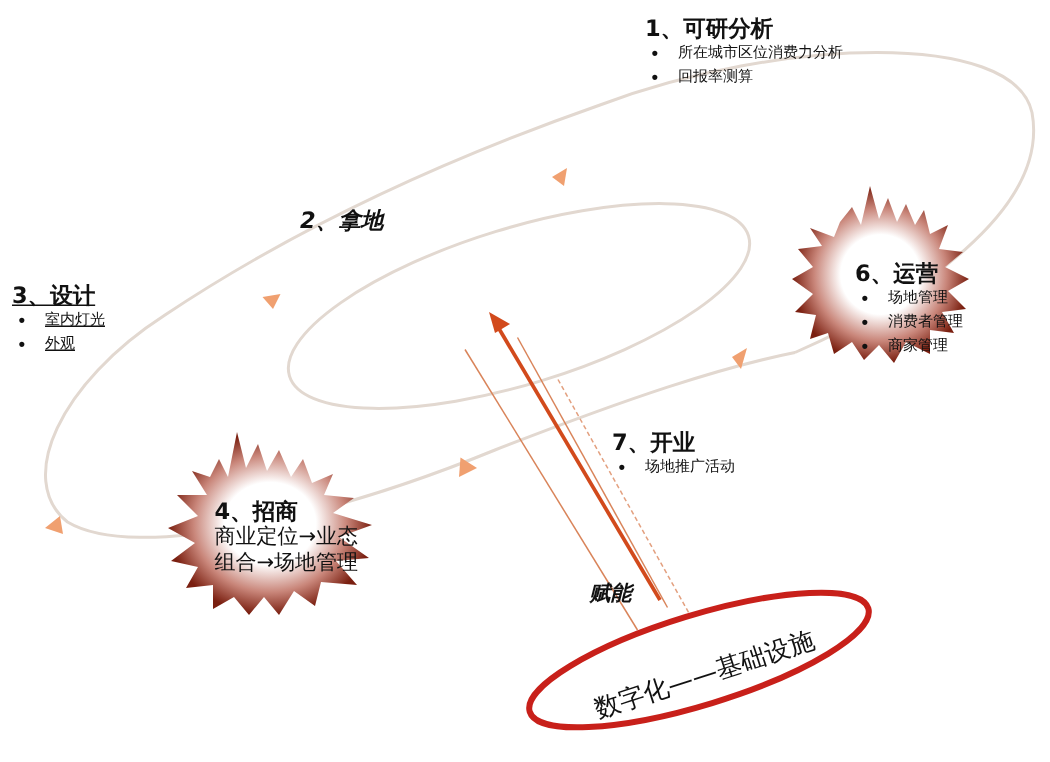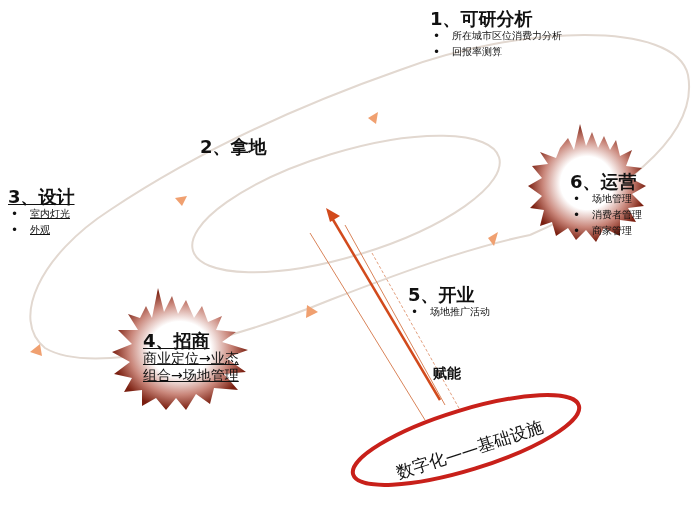--- a/index.html
+++ b/index.html
@@ -5,26 +5,26 @@
     html, body {
       margin: 0; padding: 0;
       width: 700px; height: 508px;
       background: #ffffff;
       overflow: hidden;
       font-family: "DejaVu Sans", "Liberation Sans", sans-serif;
     }
     #stage { position: relative; width: 700px; height: 508px; }
     svg.bg { position: absolute; left: 0; top: 0; }
     .block { position: absolute; color: #111; }
-    .title { font-weight: bold; font-size: 18px; line-height: 18px; }
+    .title { font-weight: bold; font-size: 15px; line-height: 18px; }
     ul.items { list-style: none; margin: 0; padding: 0; }
     ul.items li { font-size: 10px; line-height: 16px; position: relative; padding-left: 22px; }
     ul.items li::before { content: "•"; position: absolute; left: 3px; top: 0; font-size: 12px; }
     .plain { font-size: 14px; line-height: 17px; }
-    .label-bold { font-weight: bold; font-size: 14px; }
+    .label-bold { font-weight: bold; font-size: 14px; font-style: italic; }
     .base-text {
       position: absolute;
       font-size: 17px;
       color: #111;
       white-space: nowrap;
       transform-origin: left center;
     }
   </style>
 </head>
 <body>
@@ -94,38 +94,38 @@
   </div>
 
   <div class="block" style="left:8px; top:188px;text-decoration:underline;">
     <div class="title">3、设计</div>
     <ul class="items">
       <li>室内灯光</li>
       <li>外观</li>
     </ul>
   </div>
 
-  <div class="block" style="left:143px; top:332px;text-decoration:underline;">
+  <div class="block" style="left:143px; top:332px;">
     <div class="title">4、招商</div>
     <div class="plain">商业定位→业态</div>
     <div class="plain">组合→场地管理</div>
   </div>
 
   <div class="block" style="left:408px; top:286px;">
-    <div class="title">5、开业</div>
+    <div class="title">7、开业</div>
     <ul class="items">
       <li>场地推广活动</li>
     </ul>
   </div>
 
   <div class="block" style="left:570px; top:154px;margin-top:19px;">
     <div class="title">6、运营</div>
     <ul class="items">
       <li>场地管理</li>
       <li>消费者管理</li>
       <li>商家管理</li>
     </ul>
   </div>
 
-  <div class="block label-bold" style="left:393px; top:365px;margin-left:40px;">赋能</div>
+  <div class="block label-bold" style="left:393px; top:387px;">赋能</div>
 
   <div class="base-text" style="left:397px; top:462px; transform: rotate(-18deg);">数字化——基础设施</div>
 </div>
 
 </body></html>

